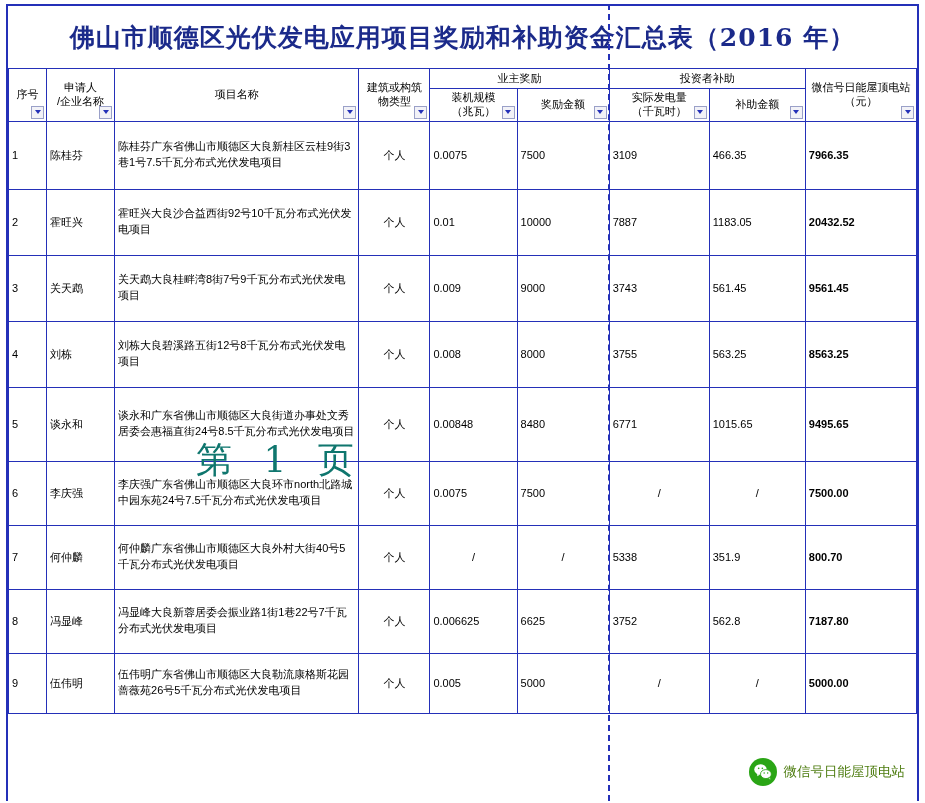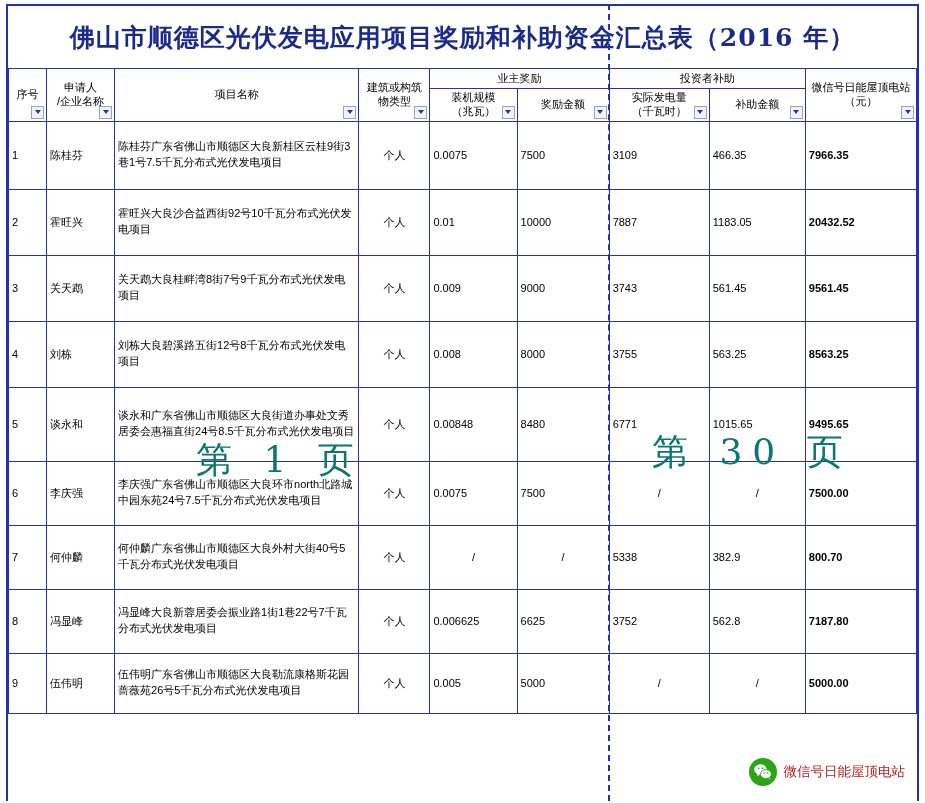--- a/index.html
+++ b/index.html
@@ -128,21 +128,21 @@
     width: 28px; height: 28px;
     border-radius: 50%;
     background: #2aa515;
     display: flex;
     align-items: center;
     justify-content: center;
   }
   .wechat-icon svg { display: block; }
   .wechat-text {
     font-size: 13.5px;
-    color: #b91c1c;
+    color: #4d7c0f;
     white-space: nowrap;
   }
 </style>
 </head>
 <body>
 
 <div id="page">
 
   <div class="frame"></div>
 
@@ -281,21 +281,21 @@
         <td class="total">7500.00</td>
       </tr>
       <tr style="height:64px">
         <td class="idx">7</td>
         <td class="applicant">何仲麟</td>
         <td class="projname">何仲麟广东省佛山市顺德区大良外村大街40号5千瓦分布式光伏发电项目</td>
         <td class="btype">个人</td>
         <td class="num center">/</td>
         <td class="num center">/</td>
         <td class="num">5338</td>
-        <td class="num">382.9</td>
+        <td class="num">351.9</td>
         <td class="total">800.70</td>
       </tr>
       <tr style="height:64px">
         <td class="idx">8</td>
         <td class="applicant">冯显峰</td>
         <td class="projname">冯显峰大良新蓉居委会振业路1街1巷22号7千瓦分布式光伏发电项目</td>
         <td class="btype">个人</td>
         <td class="num">0.006625</td>
         <td class="num">6625</td>
         <td class="num">3752</td>
@@ -312,21 +312,20 @@
         <td class="num center">/</td>
         <td class="num center">/</td>
         <td class="total">5000.00</td>
       </tr>
     </tbody>
   </table>
 
   <div class="dash-line"></div>
 
   <div class="watermark wm-left">第 1 页</div>
-  <div class="watermark wm-right">第 30 页</div>
 
   <div class="wechat">
     <div class="wechat-icon">
       <svg width="20" height="20" viewBox="0 0 24 24" aria-hidden="true">
         <ellipse cx="9" cy="9" rx="7.5" ry="6.2" fill="#ffffff"></ellipse>
         <polygon points="5,14 5.2,17.2 8,15.3" fill="#ffffff"></polygon>
         <ellipse cx="15.5" cy="14.5" rx="6.5" ry="5.4" fill="#ffffff" stroke="#2aa515" stroke-width="1"></ellipse>
         <polygon points="20.5,18.6 21,21.2 18.3,19.6" fill="#ffffff" stroke="#2aa515" stroke-width="0.6"></polygon>
         <circle cx="6.8" cy="7.6" r="1" fill="#2aa515"></circle>
         <circle cx="11.2" cy="7.6" r="1" fill="#2aa515"></circle>

